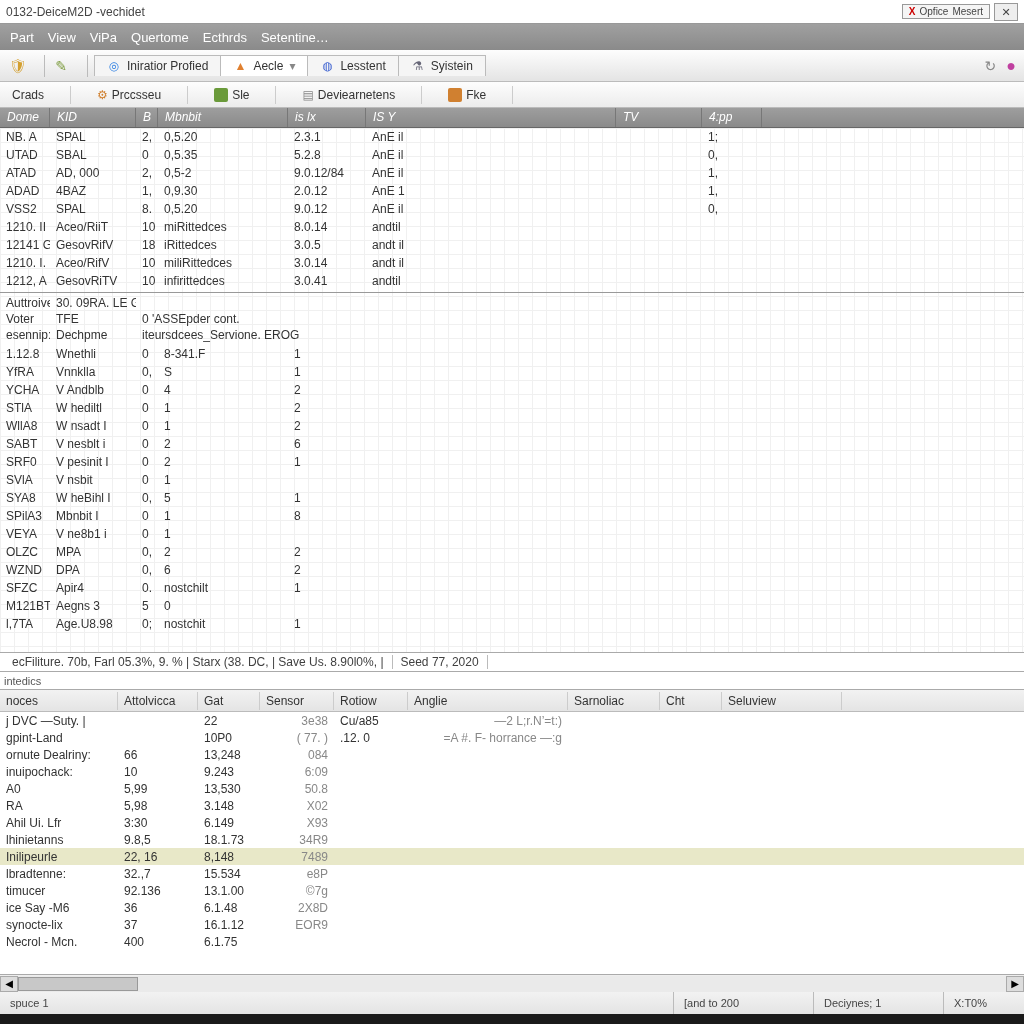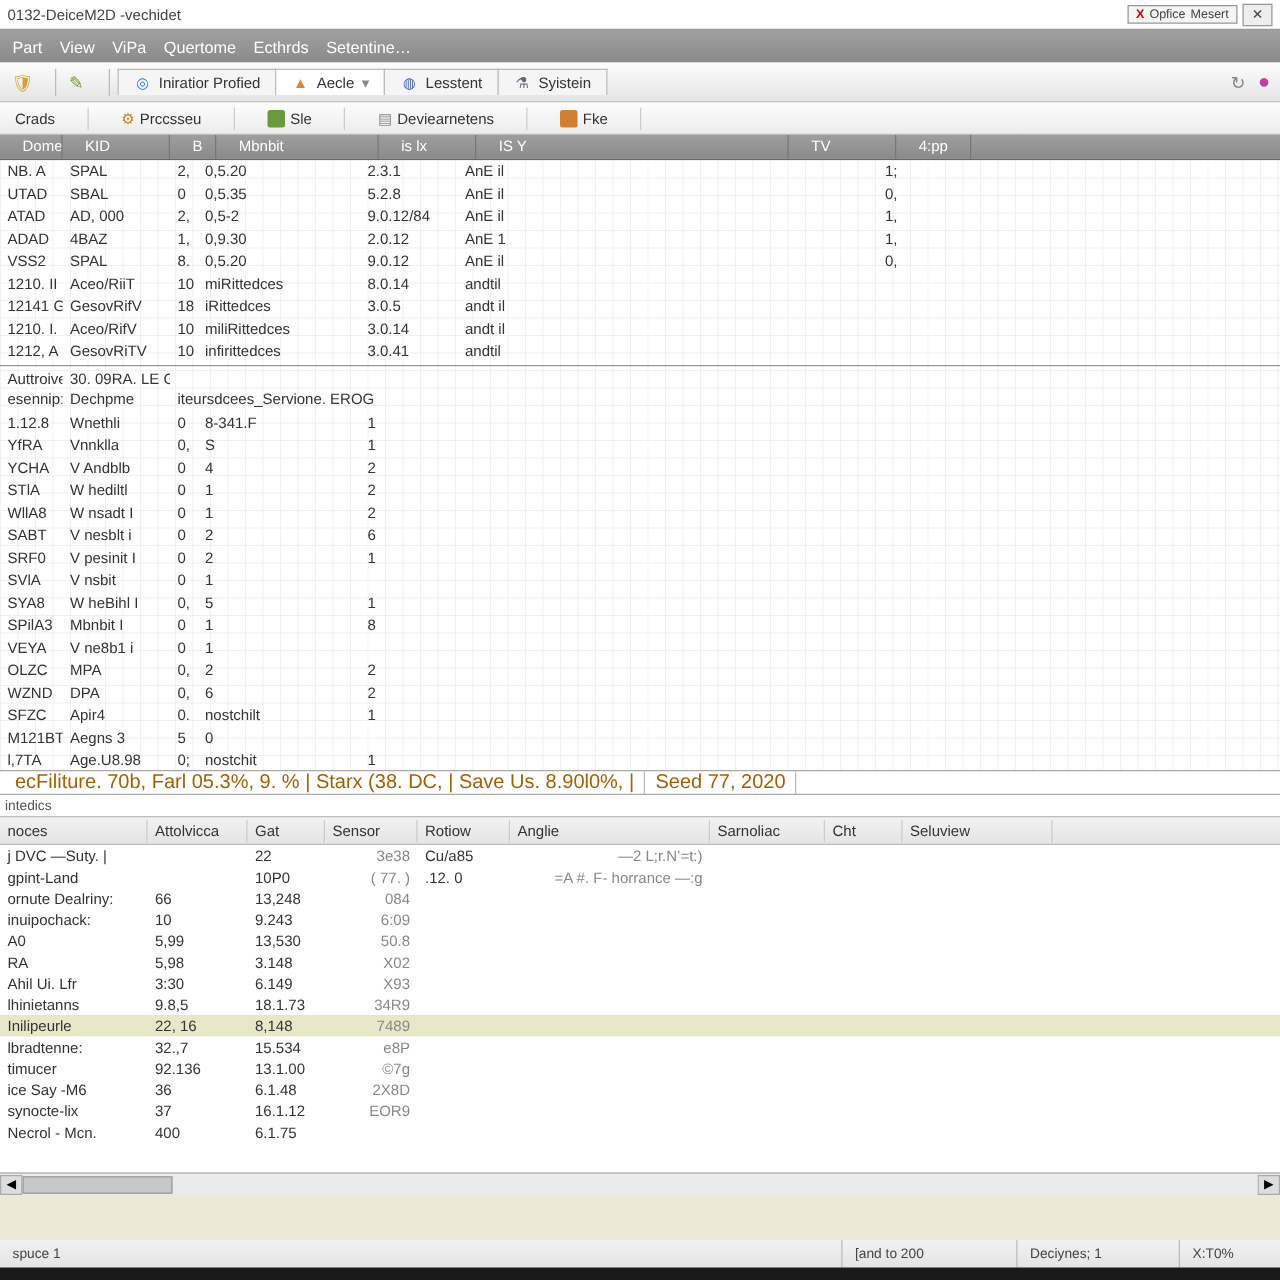--- a/index.html
+++ b/index.html
@@ -104,24 +104,25 @@
 .sq { width: 14px; height: 14px; display: inline-block; border-radius: 2px; }
 .grid-header {
   height: 20px;
   background: linear-gradient(#9e9e9e, #8a8a8a);
   color: #fff;
   display: flex;
   font-size: 12px;
   border-bottom: 1px solid #666;
 }
 .gh-cell {
-  padding: 2px 18px;
+  padding: 2px 7px;
   border-right: 1px solid #777;
   white-space: nowrap;
   overflow: hidden;
+  font-style: italic;
 }
 .main-area {
   flex: 1;
   background: #fff;
   background-image:
     linear-gradient(#f0f0f0 1px, transparent 1px),
     linear-gradient(90deg, #f0f0f0 1px, transparent 1px);
   background-size: 14px 14px;
   overflow: hidden;
   position: relative;
@@ -136,23 +137,23 @@
 }
 .info-lines { padding: 0 0 2px 0; color: #333; }
 .info-lines .row { height: 16px; }
 .statusline {
   height: 20px;
   border-top: 1px solid #aaa;
   border-bottom: 1px solid #aaa;
   background: #fff;
   display: flex;
   align-items: center;
-  font-size: 16px;
+  font-size: 12px;
   padding: 0 4px;
-  color: #a16207;
+  color: #404040;
 }
 .statusline .seg { padding: 0 8px; border-right: 1px solid #bbb; white-space: nowrap; }
 .bottom-tab {
   height: 18px;
   background: #fff;
   border-bottom: 1px solid #aaa;
   display: flex;
   align-items: center;
   font-size: 11px;
   color: #555;
@@ -194,21 +195,20 @@
 .scroll-h .arrow { width: 18px; height: 16px; background: #ddd; border: 1px solid #aaa; text-align: center; font-size: 10px; line-height: 14px; }
 .scroll-h .track { flex: 1; height: 16px; background: #eaeaea; position: relative; }
 .scroll-h .thumb { position: absolute; left: 0; width: 120px; height: 14px; top: 1px; background: #c8c8c8; border: 1px solid #999; }
 .statusbar {
   height: 22px;
   background: linear-gradient(#f2f2f2, #e4e4e4);
   display: flex;
   align-items: center;
   font-size: 11px;
   color: #444;
-  margin-top: 36px;
 }
 .sb-cell { padding: 0 10px; border-right: 1px solid #bbb; height: 100%; display: flex; align-items: center; }
 .strip { height: 10px; background: #1a1a1a; }
 .c-dome{width:50px}.c-kid{width:86px}.c-b{width:22px}.c-lampe{width:130px}.c-islx{width:78px}.c-isy{width:250px}.c-tv{width:86px}.c-app{width:60px}
 .bh-notes{width:118px}.bh-ato{width:80px}.bh-gat{width:62px}.bh-sensor{width:74px}.bh-rotow{width:74px}.bh-anglie{width:160px}.bh-sarn{width:92px}.bh-cht{width:62px}.bh-selu{width:120px}
 </style>
 </head>
 <body>
 
 <div class="titlebar">
@@ -391,20 +391,25 @@
       </div>
     </div>
   <div class="divline"></div>
   <div class="info-lines" id="info-lines">
       <div class="row">
         <div class="cell c-dome">Auttroive</div>
         <div class="cell c-kid">30. 09RA. LE Gresst. Eyenetz,</div>
         <div class="cell" style="width:300px"></div>
       </div>
       <div class="row">
+        <div class="cell c-dome">Voter</div>
+        <div class="cell c-kid">TFE</div>
+        <div class="cell" style="width:300px">0  'ASSEpder cont.</div>
+      </div>
+      <div class="row">
         <div class="cell c-dome">esennip:</div>
         <div class="cell c-kid">Dechpme</div>
         <div class="cell" style="width:300px">iteursdcees_Servione. EROG</div>
       </div>
     </div>
   <div id="rows-bot">
       <div class="row">
         <div class="cell c-dome">1.12.8</div>
         <div class="cell c-kid">Wnethli</div>
         <div class="cell c-b">0</div>

